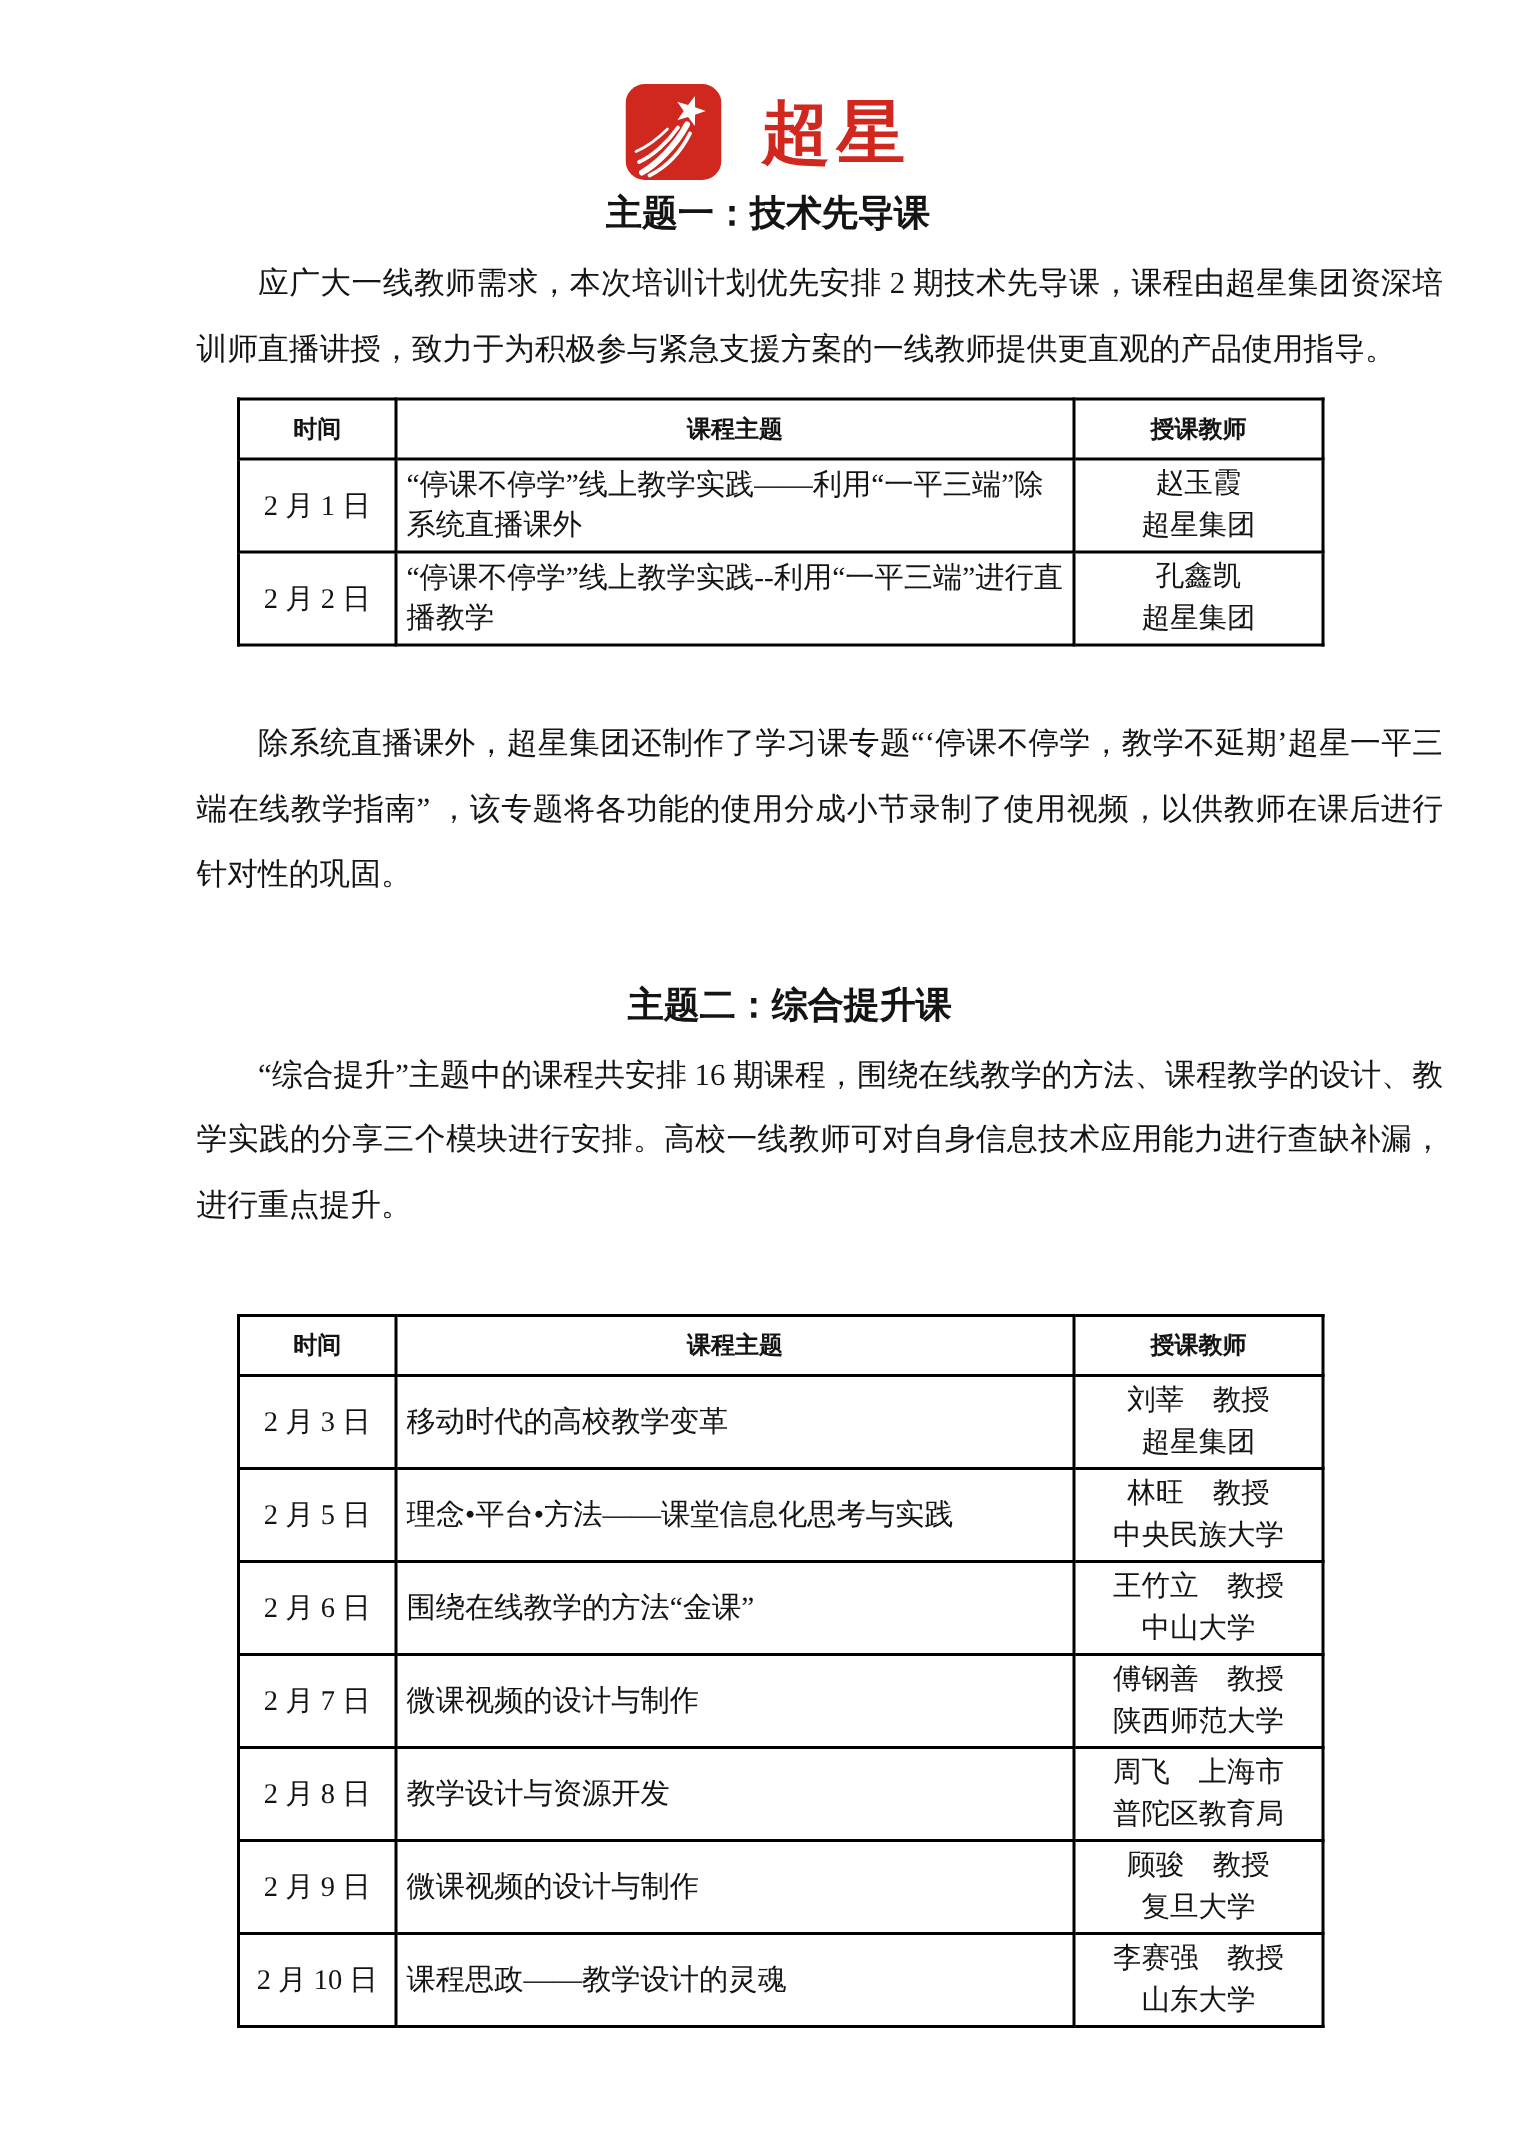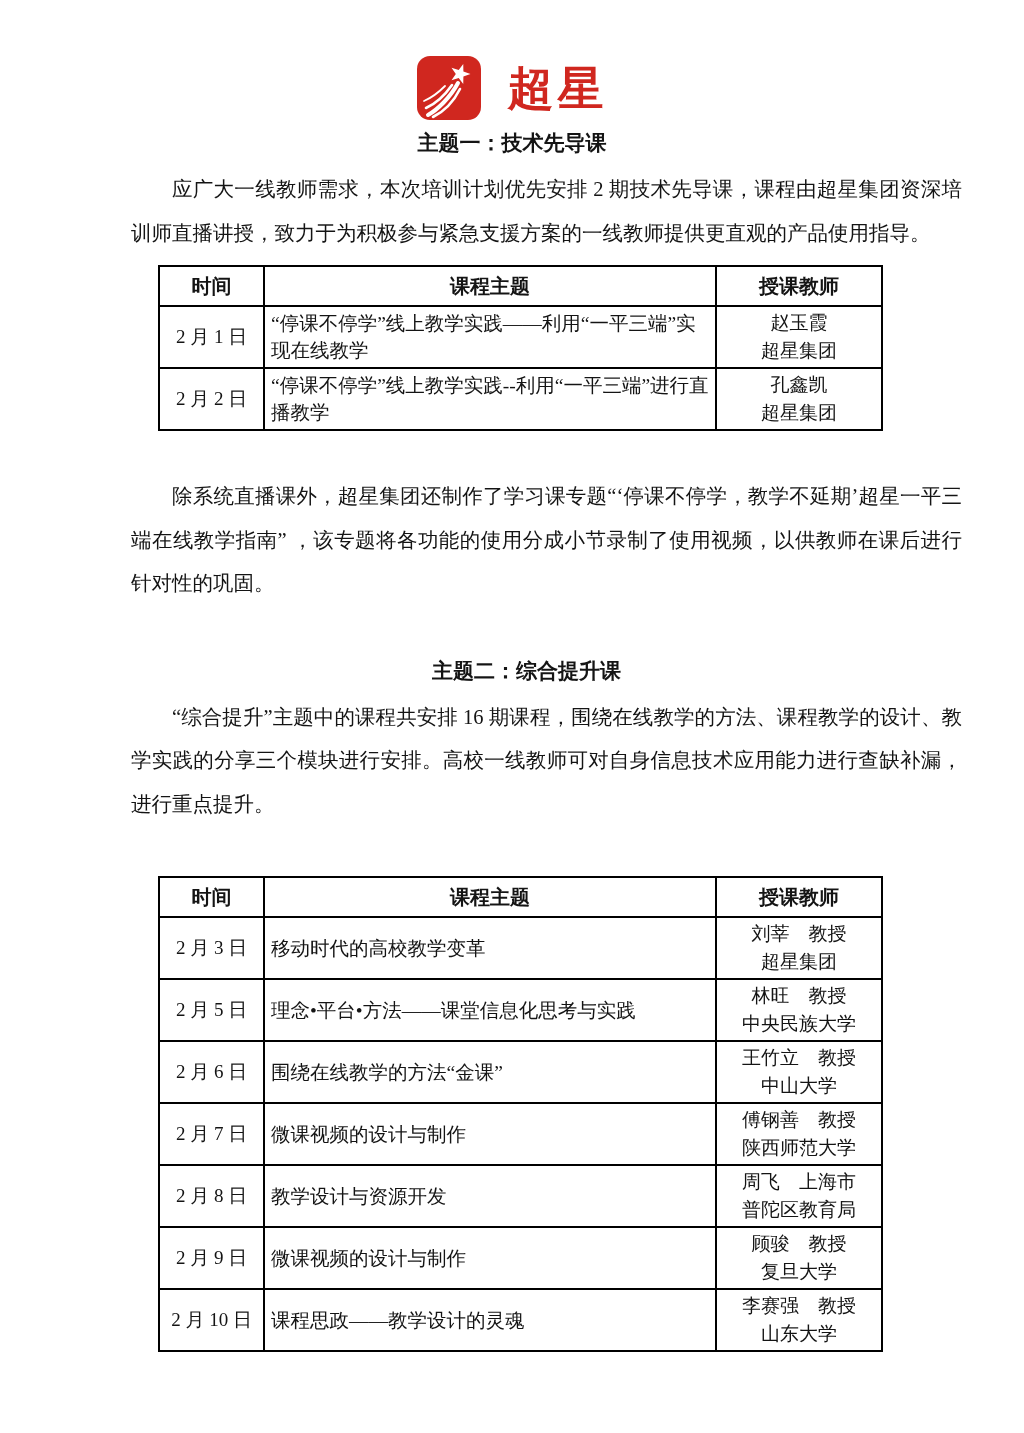--- a/index.html
+++ b/index.html
@@ -24,21 +24,21 @@
     font-size: 46px;
     font-weight: bold;
     letter-spacing: 4px;
     font-family: "DejaVu Sans", sans-serif;
     line-height: 64px;
   }
 
   
   .section-title {
     text-align: center;
-    font-size: 21px;
+    font-size: 24px;
     font-weight: bold;
     line-height: 30px;
     margin-top: 8px;
   }
   .section-title-2 { margin-top: 50px; margin-left: 29px; }
 
   
   .para {
     margin: 10px 62px 0 131px;
     font-size: 20.5px;
@@ -53,21 +53,21 @@
     border-collapse: collapse;
     table-layout: fixed;
     width: 723px;
     margin-left: 158px;
   }
   table.sched th, table.sched td {
     border: 2px solid #000;
     padding: 2px 6px;
   }
   table.sched th {
-    font-size: 20px;
+    font-size: 16px;
     font-weight: bold;
     text-align: center;
     height: 40px;
   }
   .t2 th { height: 36px; }
   td.c-time {
     text-align: center;
     font-size: 19px;
     height: 53px;
   }
@@ -118,21 +118,21 @@
     <thead>
       <tr>
         <th>时间</th>
         <th>课程主题</th>
         <th>授课教师</th>
       </tr>
     </thead>
     <tbody>
       <tr>
         <td class="c-time">2 月 1 日</td>
-        <td class="c-topic">“停课不停学”线上教学实践——利用“一平三端”实现在线教学</td>
+        <td class="c-topic">“停课不停学”线上教学实践——利用“一平三端”除系统直播课外</td>
         <td class="c-teacher">
           <div>赵玉霞</div>
           <div>超星集团</div>
         </td>
       </tr>
       <tr>
         <td class="c-time">2 月 2 日</td>
         <td class="c-topic">“停课不停学”线上教学实践--利用“一平三端”进行直播教学</td>
         <td class="c-teacher">
           <div>孔鑫凯</div>

